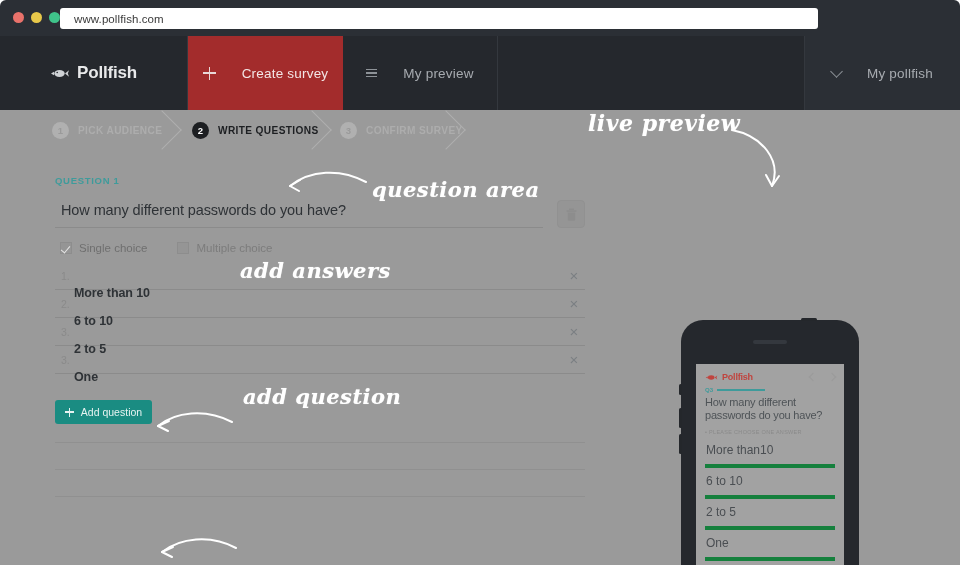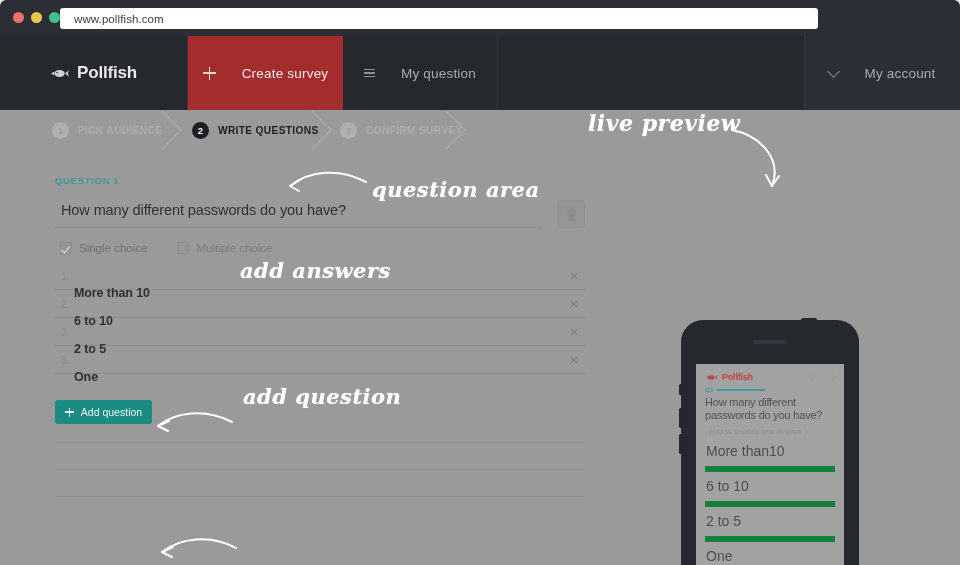--- a/index.html
+++ b/index.html
@@ -268,23 +268,23 @@
   .sc-question {
     font-size: 11px; color: #4e5357; line-height: 1.22;
     margin-top: 3px; letter-spacing: -.2px;
   }
   .sc-hint {
     font-size: 5.5px; color: #8a8a8a; letter-spacing: .3px;
     margin-top: 6px; margin-bottom: 2px;
   }
   .sc-answers { display: flex; flex-direction: column; }
   .sc-answer {
-    font-size: 14px; color: #4a4e52;
+    font-size: 12px; color: #4a4e52;
     padding: 6.5px 0 6.5px 1px;
-    border-bottom: 6px solid #15803d;
+    border-bottom: 4px solid #15803d;
   }
 
   
   .anno {
     position: absolute;
     color: #ffffff;
     font-family: "DejaVu Serif", serif;
     font-style: italic;
     font-weight: bold;
     font-size: 21px;
@@ -329,28 +329,28 @@
       <span class="plus-icon"></span>
       <span class="nav-label">Create survey</span>
     </div>
 
     <div class="nav-item nav-surveys">
       <span class="list-icon">
           <span></span>
           <span></span>
           <span></span>
         </span>
-      <span>My question</span>
+      <span>My preview</span>
     </div>
 
     <div class="nav-spacer"></div>
 
     <div class="nav-item nav-account">
       <span class="chev-down"></span>
-      <span>My account</span>
+      <span>My pollfish</span>
     </div>
   </div>
 
   <div class="stepbar">
     <div class="step" style="left:30px;">
       <span class="step-num">1</span>
       <span class="step-label">PICK AUDIENCE</span>
     </div>
     <div class="step-sep" style="left:148px;"></div>
 

